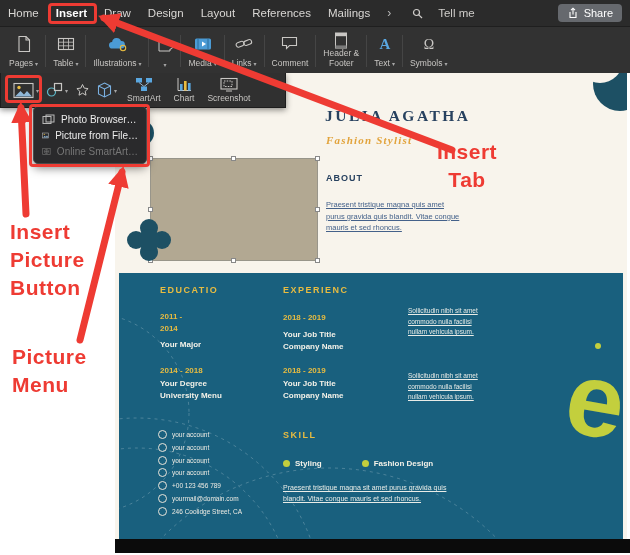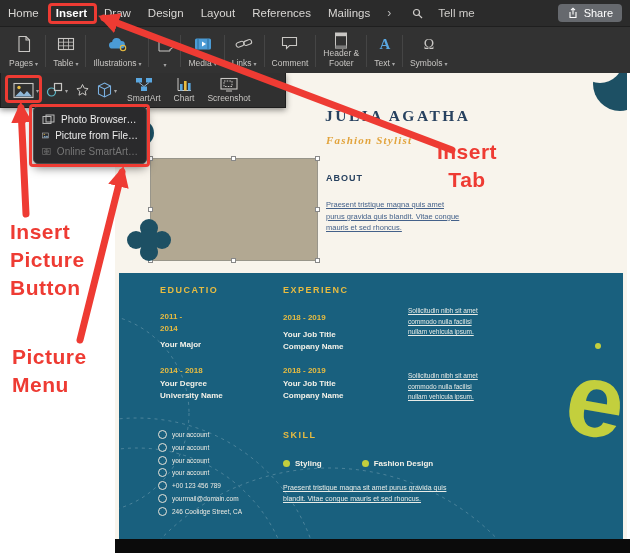--- a/index.html
+++ b/index.html
@@ -285,21 +285,21 @@
 
       <div class="abs yh" style="left:41px;top:12px">EDUCATIO</div>
       <div class="abs yy" style="left:41px;top:38px">
         <div>2011 -</div>
         <div>2014</div>
       </div>
       <div class="abs wt" style="left:41px;top:66px">Your Major</div>
       <div class="abs yy" style="left:41px;top:92px">2014 - 2018</div>
       <div class="abs wt" style="left:41px;top:105px">
         <div>Your Degree</div>
-        <div>University Name</div>
+        <div>University Menu</div>
       </div>
 
       <div class="abs yh" style="left:164px;top:12px">EXPERIENC</div>
       <div class="abs yy" style="left:164px;top:39px">2018 - 2019</div>
       <div class="abs wt" style="left:164px;top:56px">
         <div>Your Job Title</div>
         <div>Company Name</div>
       </div>
       <div class="abs yy" style="left:164px;top:92px">2018 - 2019</div>
       <div class="abs wt" style="left:164px;top:105px">

